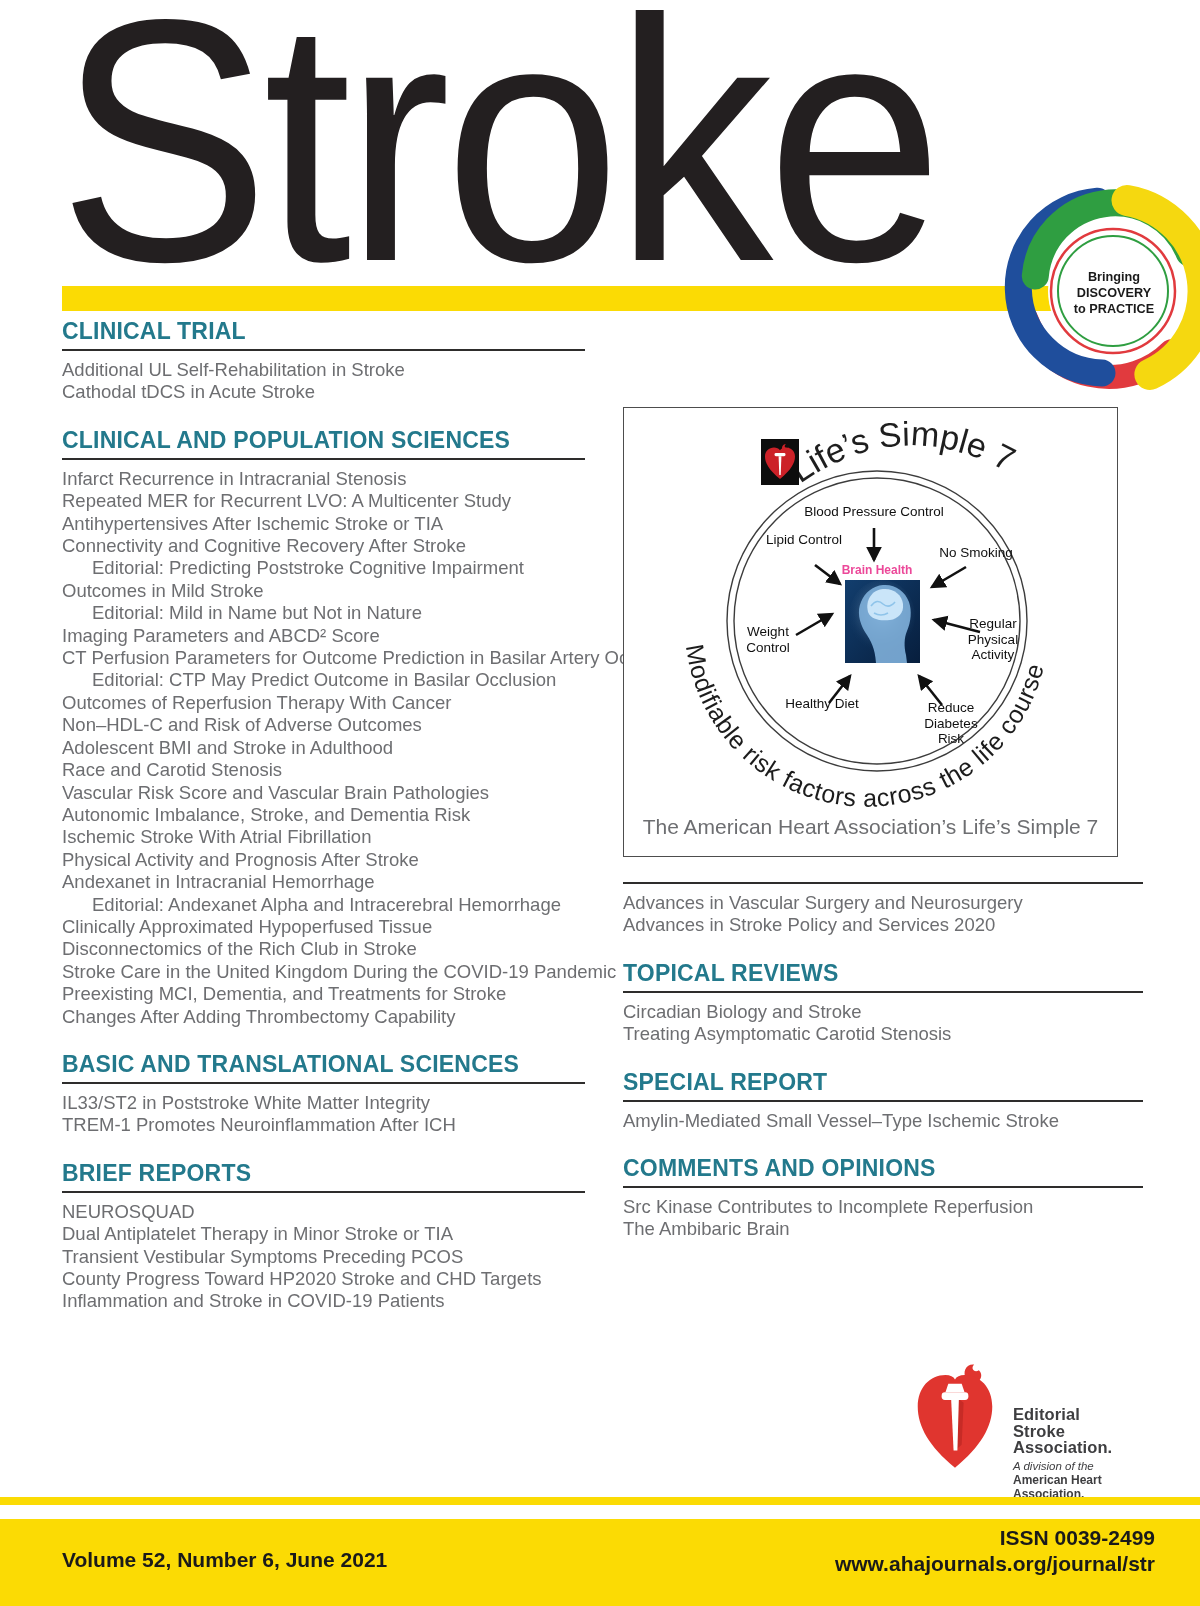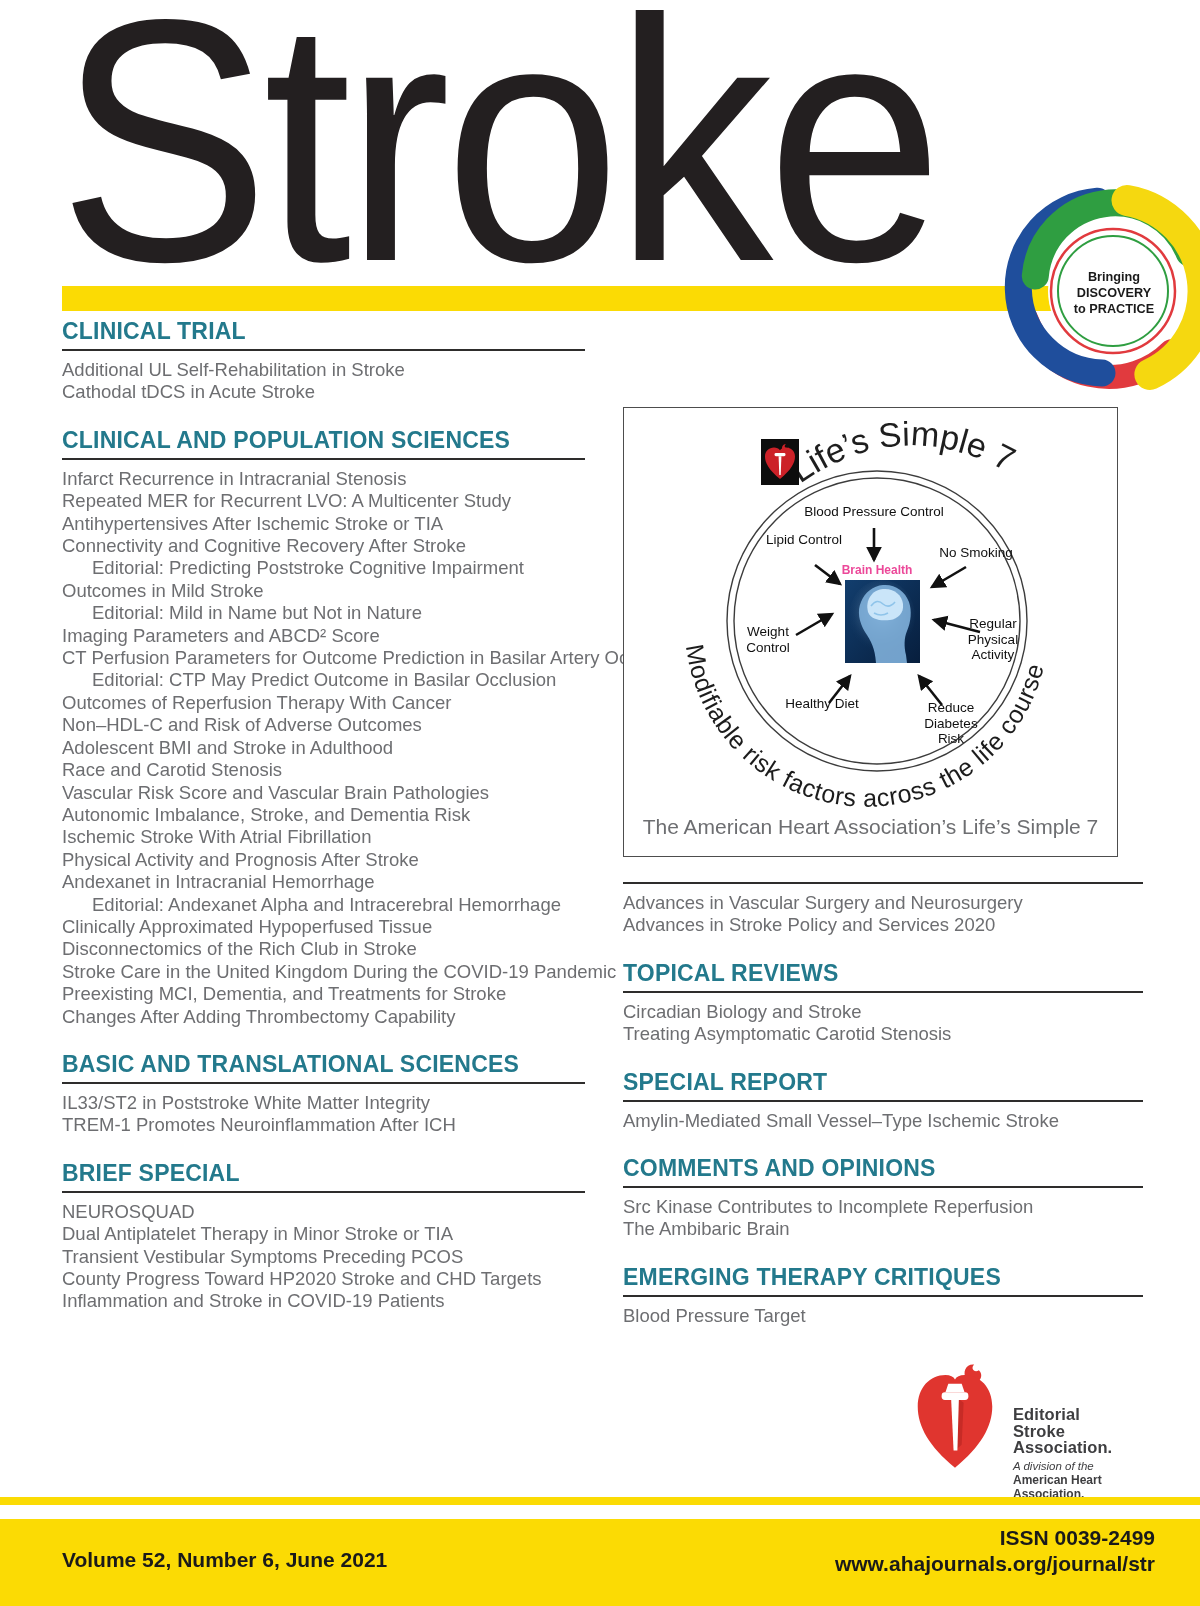--- a/index.html
+++ b/index.html
@@ -139,21 +139,21 @@
     </div>
     <div class="sec">
       <h2>BASIC AND TRANSLATIONAL SCIENCES</h2>
       <div class="rule"></div>
       <div>
           <div class="toc-item">IL33/ST2 in Poststroke White Matter Integrity</div>
           <div class="toc-item">TREM-1 Promotes Neuroinflammation After ICH</div>
         </div>
     </div>
     <div class="sec">
-      <h2>BRIEF SPECIAL</h2>
+      <h2>BRIEF REPORTS</h2>
       <div class="rule"></div>
       <div>
           <div class="toc-item">NEUROSQUAD</div>
           <div class="toc-item">Dual Antiplatelet Therapy in Minor Stroke or TIA</div>
           <div class="toc-item">Transient Vestibular Symptoms Preceding PCOS</div>
           <div class="toc-item">County Progress Toward HP2020 Stroke and CHD Targets</div>
           <div class="toc-item">Inflammation and Stroke in COVID-19 Patients</div>
         </div>
     </div>
   </div>
@@ -251,27 +251,20 @@
         </div>
     </div>
     <div class="sec">
       <h2>COMMENTS AND OPINIONS</h2>
       <div class="rule"></div>
       <div>
           <div class="toc-item">Src Kinase Contributes to Incomplete Reperfusion</div>
           <div class="toc-item">The Ambibaric Brain</div>
         </div>
     </div>
-    <div class="sec">
-      <h2>EMERGING THERAPY CRITIQUES</h2>
-      <div class="rule"></div>
-      <div>
-          <div class="toc-item">Blood Pressure Target</div>
-        </div>
-    </div>
   </div>
 
   <div class="asa">
     <svg class="asa-heart" viewBox="0 0 90 120">
       <path d="M57 18 C52 9 57 1 65 2 C61 6 65 11 70 8 C75 13 72 20 65 22 L58 22 Z" style="fill:var(--aha-red)"></path>
       <path d="M45 110 C18 88 6 67 6 46 C6 26 19 13 35 13 C40 13 43.5 15 45 17.5 C46.5 15 50 13 55 13 C71 13 84 26 84 46 C84 67 72 88 45 110 Z" style="fill:var(--aha-red)"></path>
       <polygon points="49,38 54,42 52,86 47,90" fill="#b3221f" opacity="0.55"></polygon>
       <polygon points="38,22 52,22 55,31 35,31" fill="#ffffff"></polygon>
       <rect x="31" y="31" width="28" height="8" rx="3.5" fill="#ffffff"></rect>
       <polygon points="41,39 49,39 47.5,92 43.5,92" fill="#ffffff"></polygon>

